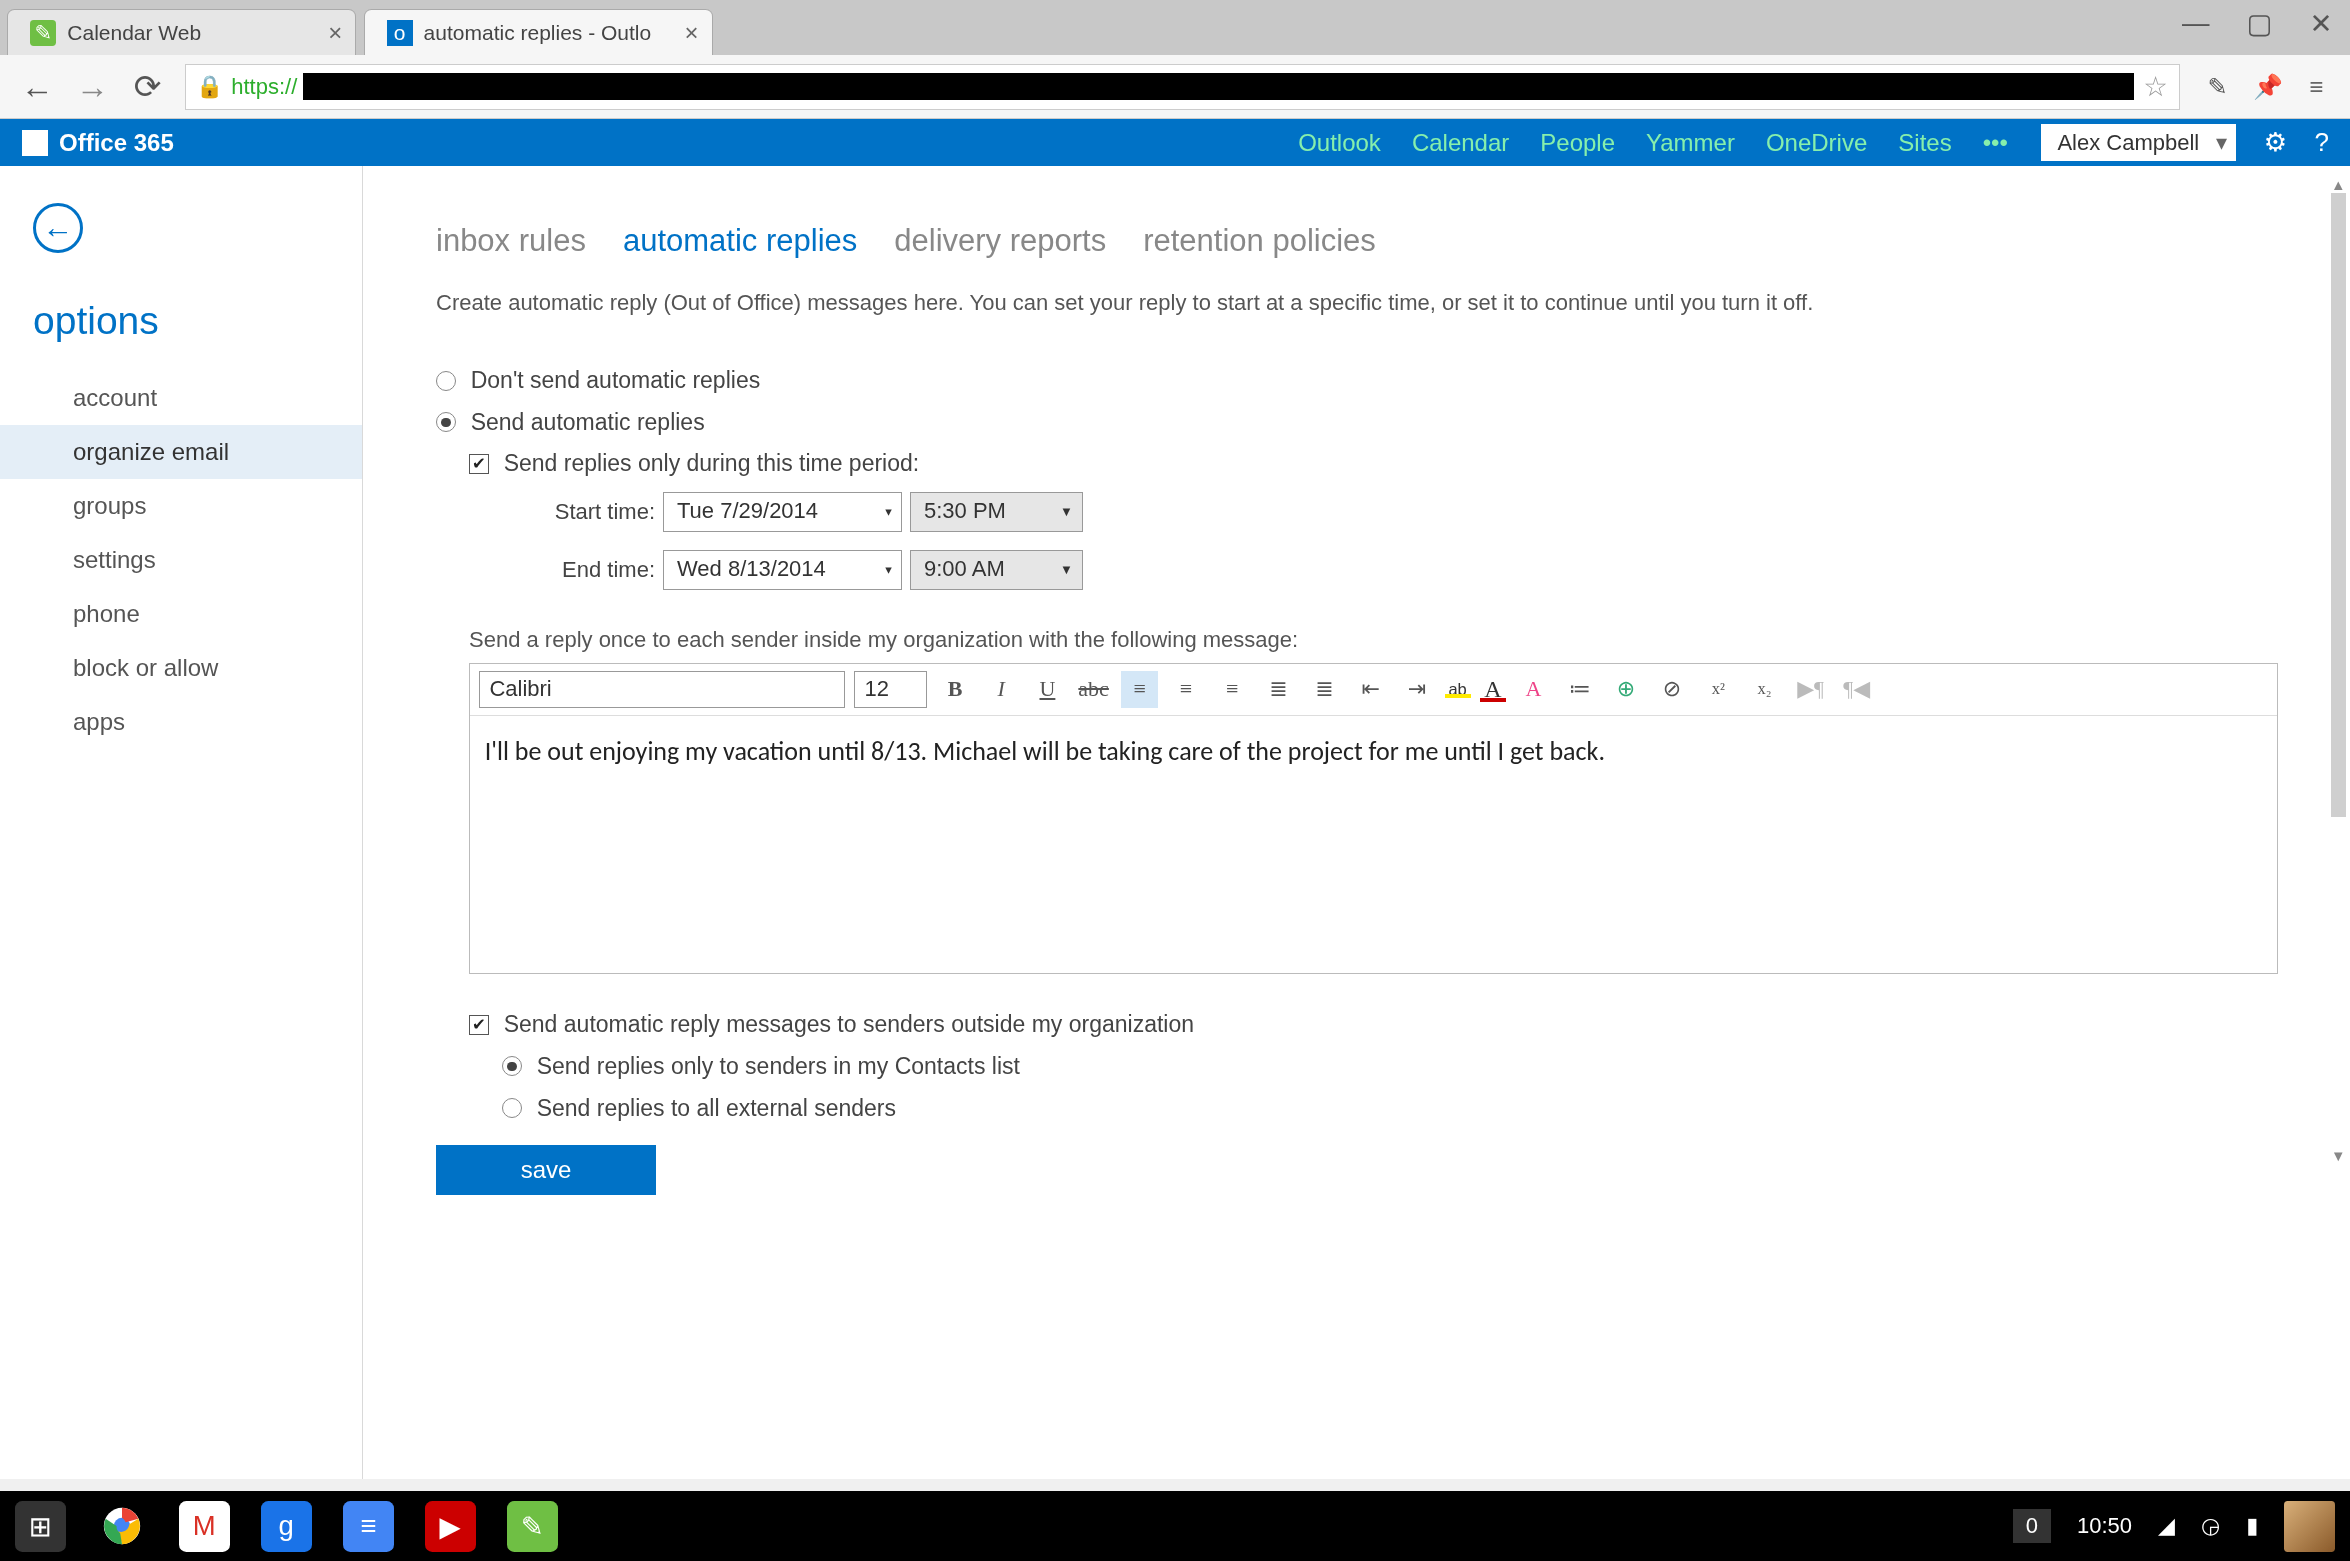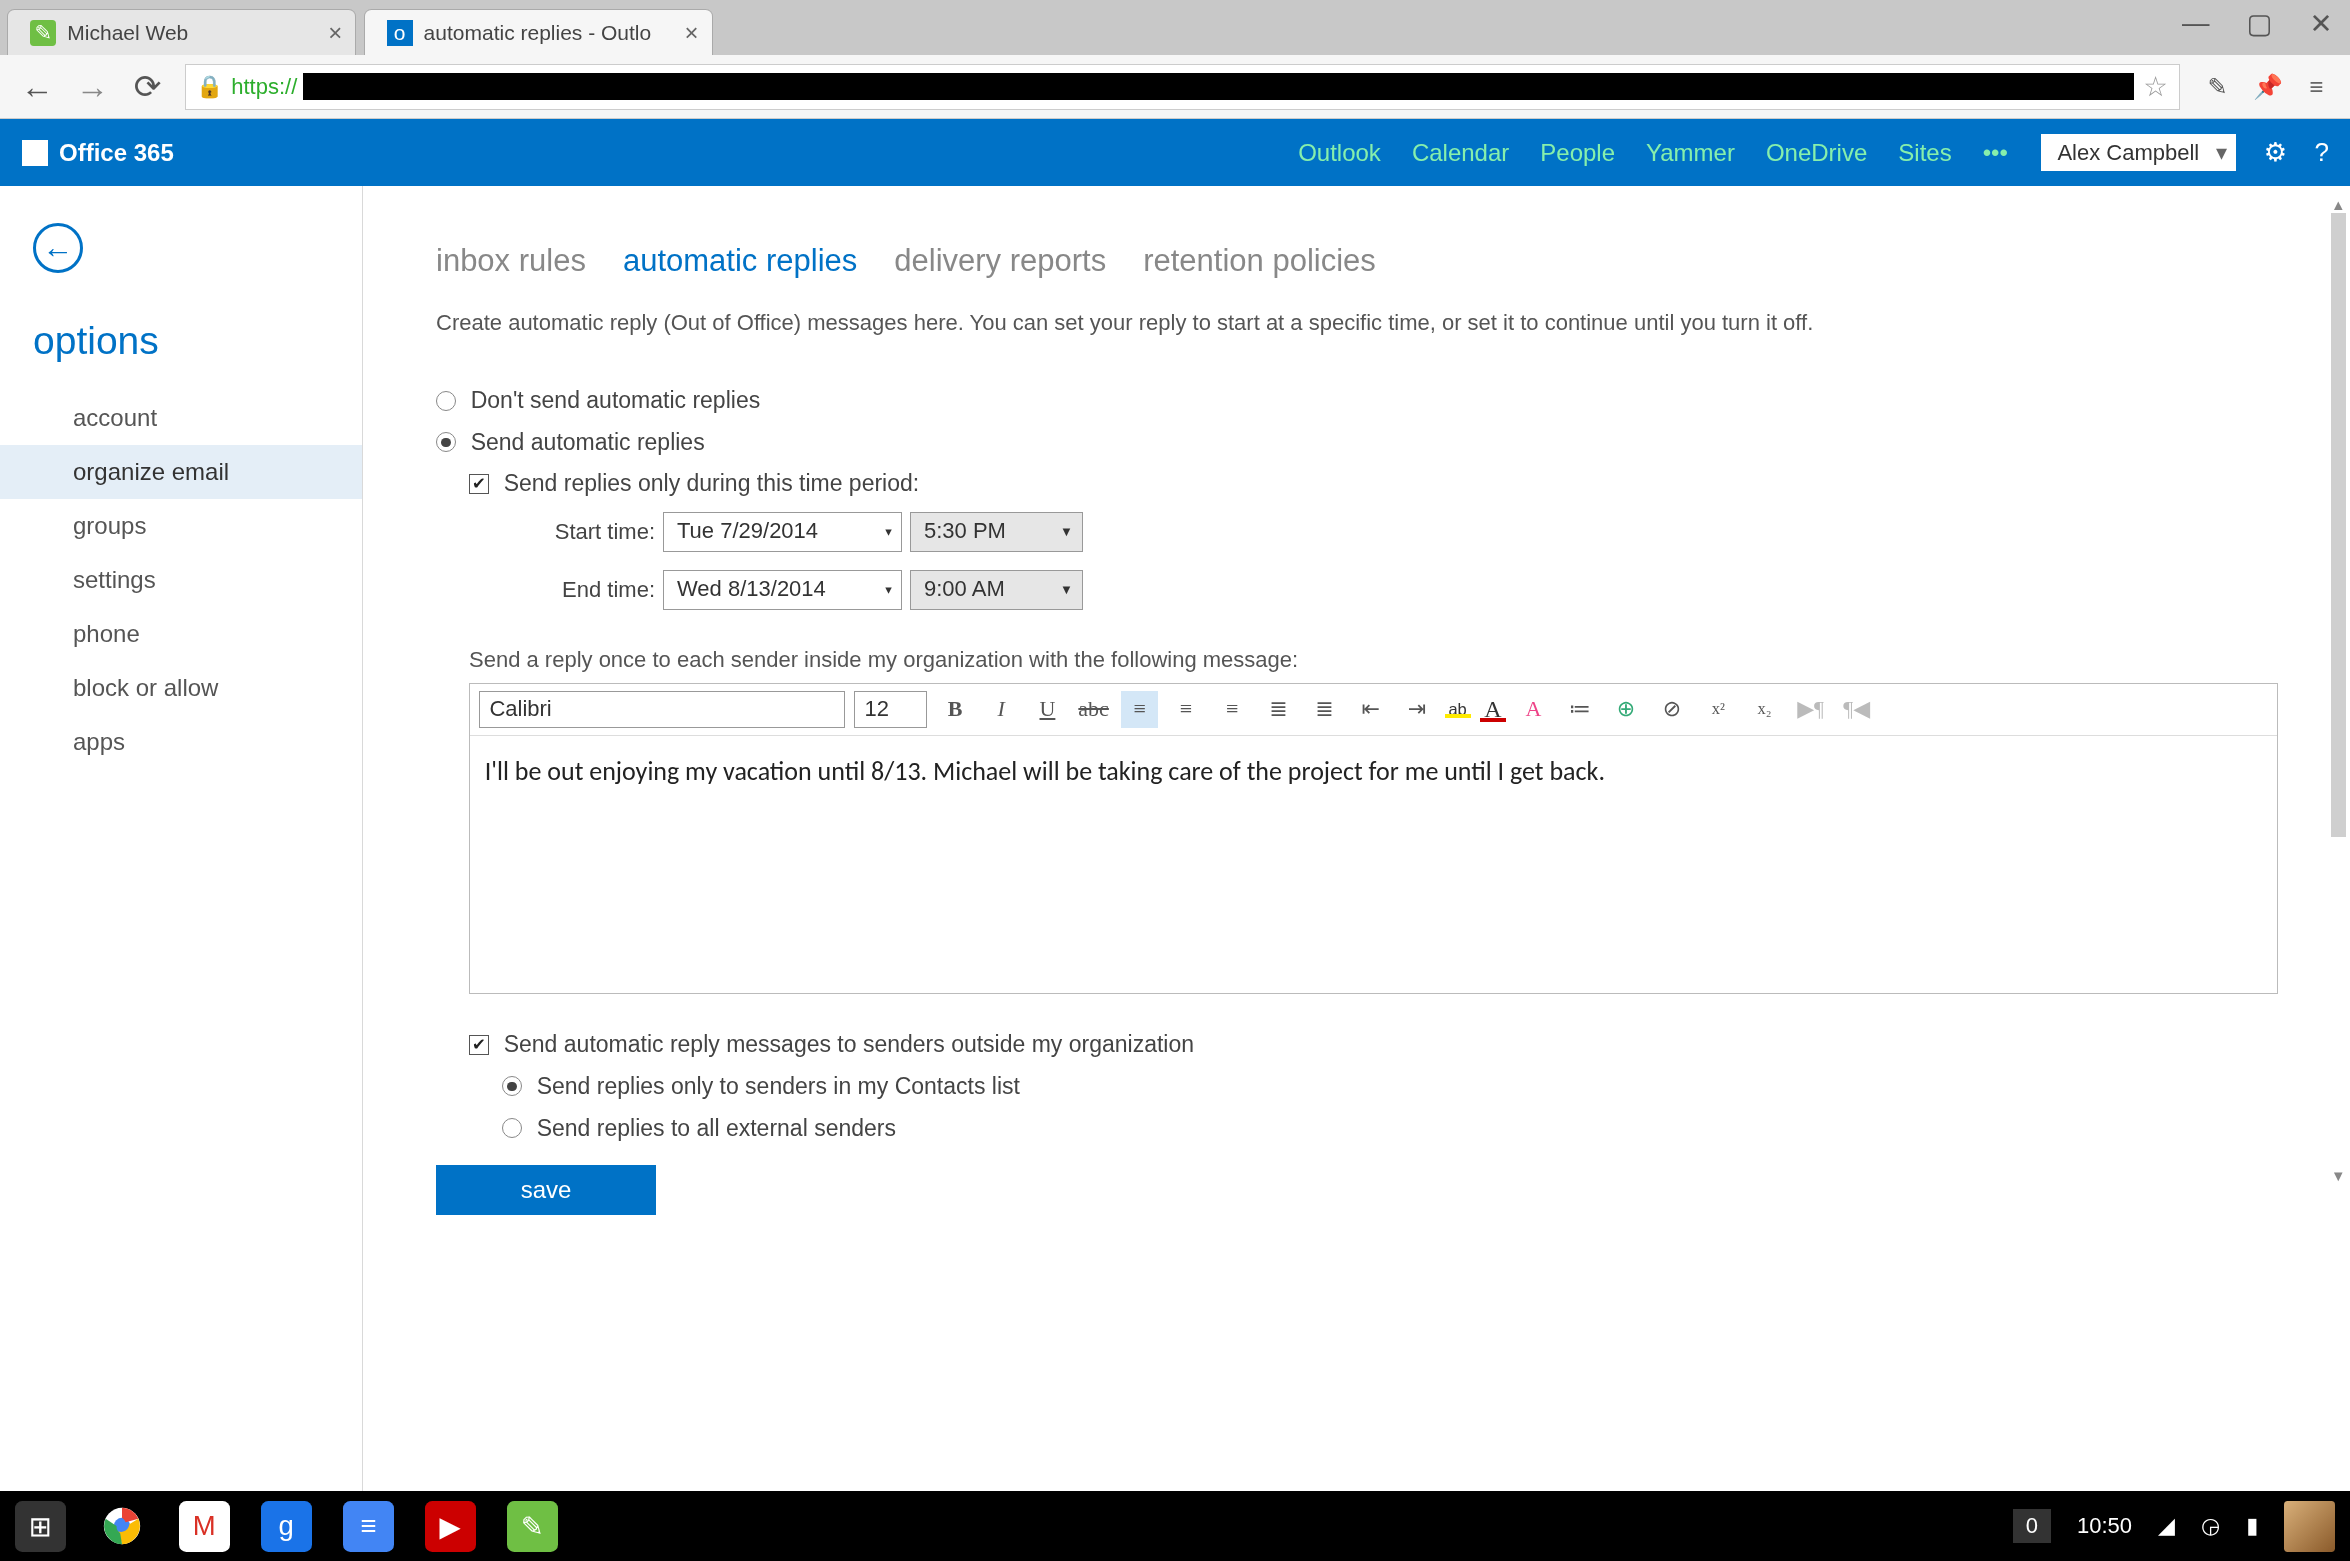--- a/index.html
+++ b/index.html
@@ -17,21 +17,21 @@
 .nav-btn{color:#888;font-size:33px;width:37px;text-align:center}
 .nav-btn.enabled{color:#555}
 .url-field{flex:1;height:46px;border:0.9px solid #ccc;background:#fff;display:flex;align-items:center;padding:0 11px;font-size:22px}
 .url-field .lock{color:#2cae2c;margin-right:7.3px}
 .url-field .https{color:#2cae2c}
 .url-field .bar{flex:1;height:27.5px;background:#000;margin-left:5.5px}
 .url-field .star{color:#999;margin-left:9.2px;font-size:27.5px}
 .after-url{display:flex;align-items:center;gap:26px;padding:0 9.2px;color:#666}
 
 
-.o365{height:67px;background:#0072c6;color:#fff;display:flex;align-items:center;padding:0 22px;font-size:24px}
+.o365{height:47px;background:#0072c6;color:#fff;display:flex;align-items:center;padding:0 22px;font-size:24px}
 .o365 .brand{display:flex;align-items:center;gap:11px;font-weight:600}
 .o365 .brand-icon{width:26px;height:26px;background:#fff;display:inline-block}
 .o365 .spacer{flex:1}
 .o365 .lnk{margin-left:31px;color:#86efac;cursor:pointer}
 .o365 .user-chip{margin-left:33px;background:#fff;color:#333;padding:5.5px 37px 5.5px 16.5px;position:relative;font-size:22px}
 .o365 .user-chip::after{content:"▾";position:absolute;right:9.2px;color:#666}
 .o365 .icn{margin-left:27.5px;font-size:26px}
 
 
 .content{display:flex;height:calc(100% - 55px - 64px - 59px - 70px);background:#fff}
@@ -92,21 +92,21 @@
 .tb-right{display:flex;align-items:center;gap:26px;color:#fff;font-size:22px}
 .tb-box{background:#333;padding:3.7px 13px}
 .tb-dog{width:51px;height:51px;background:linear-gradient(135deg,#d9b07a,#8a5a2a);border-radius:3.7px}
 </style>
 </head>
 <body>
 
 <div class="win-chrome">
   <div class="tab">
     <span class="fav" style="background:#6fbf44;color:#fff;border-radius:3.7px">✎</span>
-    <span>Michael Web</span>
+    <span>Calendar Web</span>
     <span class="close">×</span>
   </div>
   <div class="tab active">
     <span class="fav" style="background:#0072c6;color:#fff">o</span>
     <span>automatic replies - Outlo</span>
     <span class="close">×</span>
   </div>
   <div class="win-ctrl">
     <span>—</span>
     <span>▢</span>

